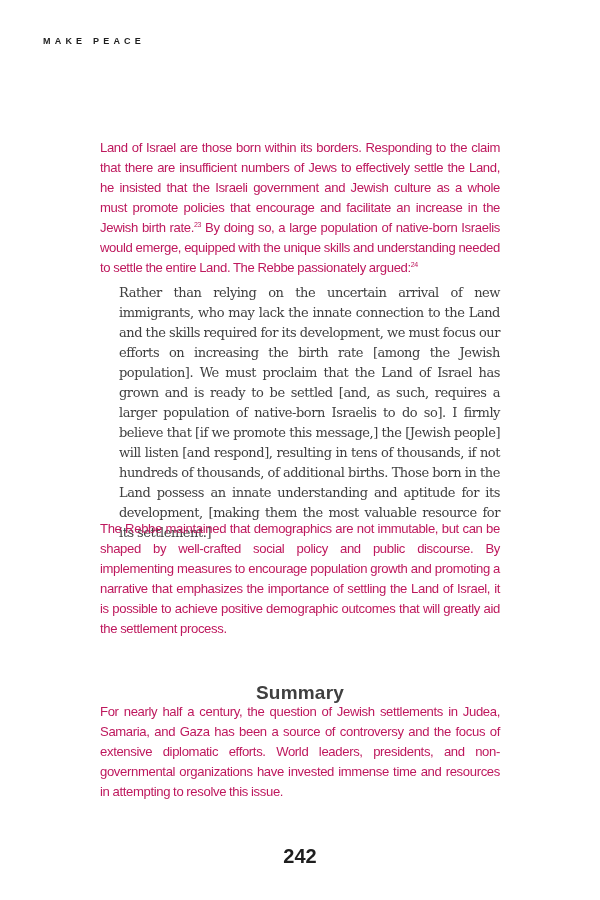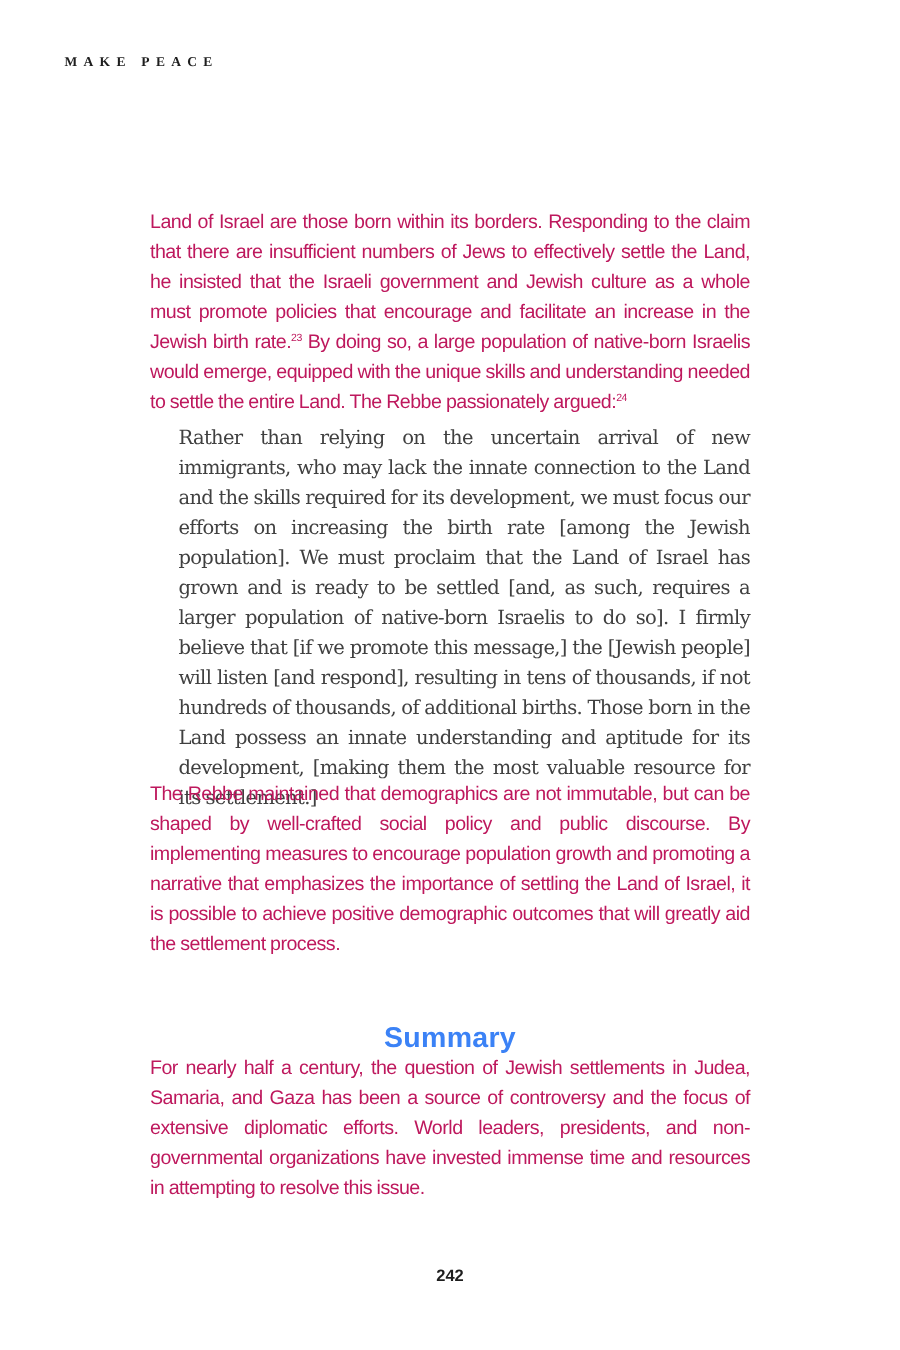--- a/index.html
+++ b/index.html
@@ -11,21 +11,21 @@
       width: 600px;
       height: 900px;
       position: relative;
       overflow: hidden;
       color: #2a2a2a;
     }
     .running-head {
       position: absolute;
       left: 43px;
       top: 36px;
-      font-family: Liberation Serif, serif;
+      font-family: Liberation Sans, sans-serif;
       font-size: 9px;
       font-weight: bold;
       letter-spacing: 4.2px;
       color: #1e1e1e;
     }
     .text-block {
       position: absolute;
       left: 100px;
       width: 400px;
       font-family: Liberation Sans, sans-serif;
@@ -56,38 +56,38 @@
     .p2 { top: 519px; }
     .section-heading {
       position: absolute;
       left: 100px;
       width: 400px;
       top: 682px;
       text-align: center;
       font-family: "Liberation Sans", sans-serif;
       font-weight: bold;
       font-size: 19px;
-      color: #3b82f6;
+      color: #404040;
       letter-spacing: 0.2px;
     }
     .p3 { top: 702px; }
     sup {
       font-size: 7px;
       line-height: 0;
       vertical-align: 5px;
     }
     .page-number {
       position: absolute;
       left: 0;
       width: 600px;
       top: 845px;
       text-align: center;
       font-family: "Liberation Sans", sans-serif;
       font-weight: bold;
-      font-size: 11px;
+      font-size: 20px;
       color: #1e1e1e;
     }
   </style>
 </head>
 <body>
 
 <div class="running-head">MAKE PEACE</div>
 
 <div class="text-block p1">
   <p><span>Land of Israel are those born within its borders. Responding to the claim that there are insufficient numbers of Jews to effectively settle the Land, he insisted that the Israeli government and Jewish culture as a whole must promote policies that encourage and facilitate an increase in the Jewish birth rate.</span><sup>23</sup><span> By doing so, a large population of native-born Israelis would emerge, equipped with the unique skills and understanding needed to settle the entire Land. The Rebbe passionately argued:</span><sup>24</sup></p>

